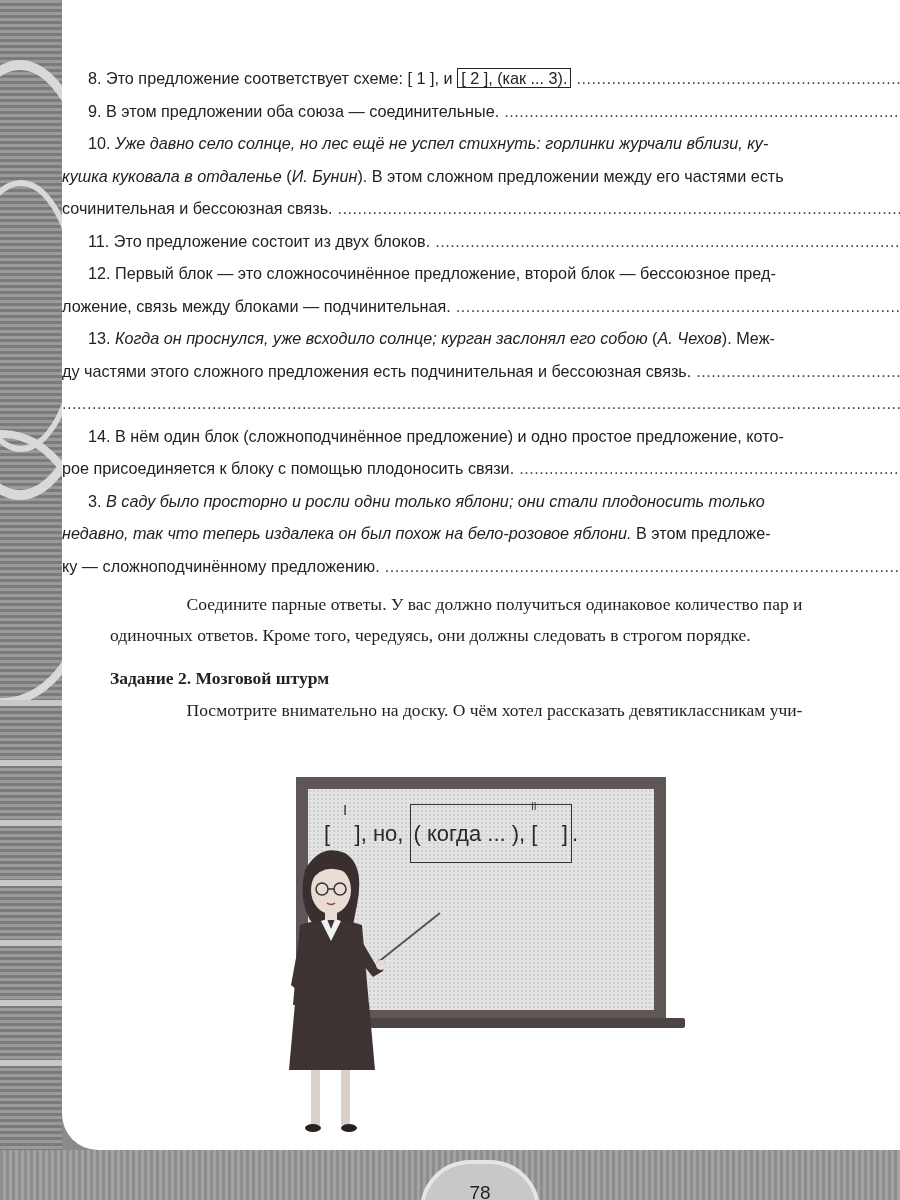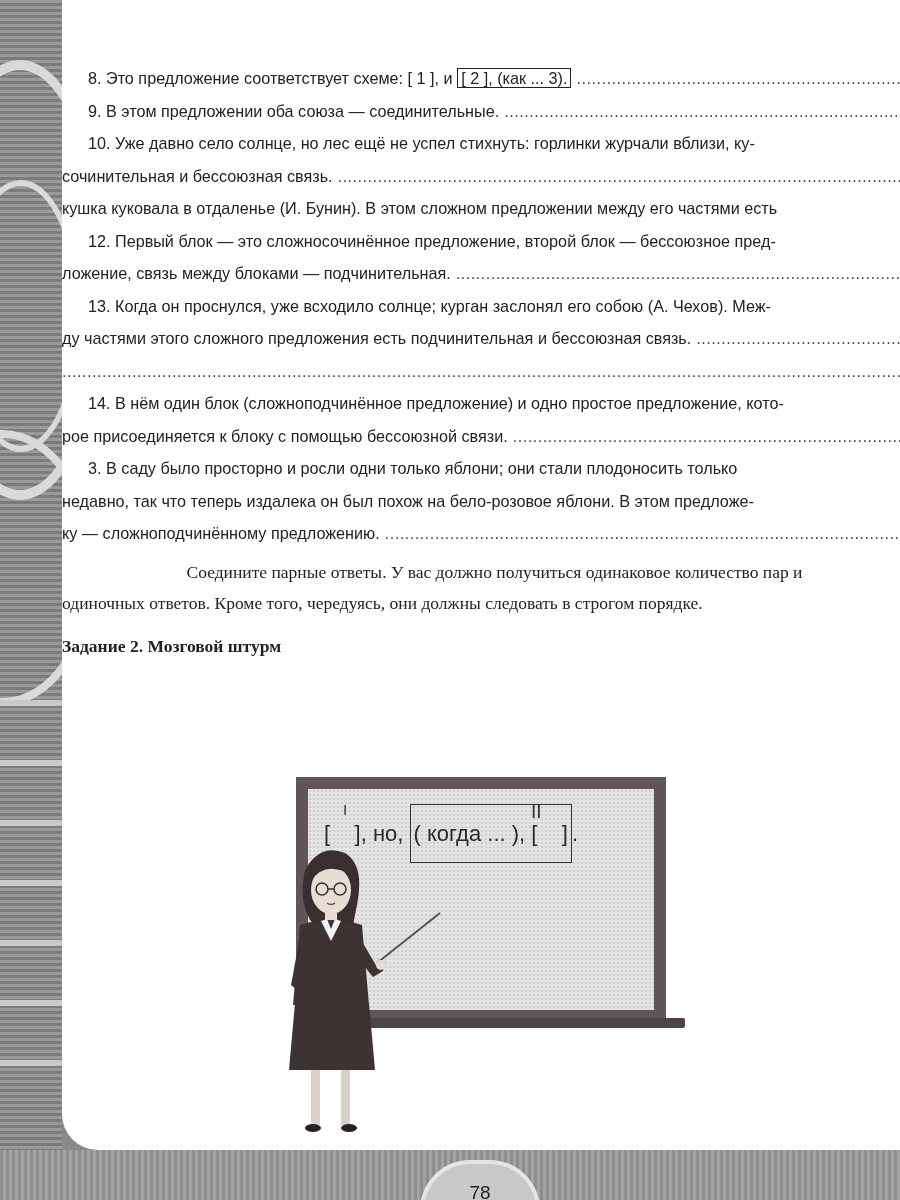--- a/index.html
+++ b/index.html
@@ -40,49 +40,49 @@
       position: absolute; left: 62px; top: 0; width: 838px; height: 1150px;
       background: #ffffff;
       border-bottom-left-radius: 36px;
     }
     .content { position: absolute; left: 0; top: 62px; width: 838px; }
     .line {
       height: 32.5px; line-height: 32.5px; font-size: 16.2px; color: #222;
       white-space: nowrap; overflow: hidden; position: relative;
     }
     .line.indent { padding-left: 26px; }
-    .line .it { }
+    .line .it { font-style: italic; }
     .dots::after {
       content: " ................................................................................................................................................................................................................................";
       color: #444;
       letter-spacing: 0.5px;
     }
     .boxed { border: 1.5px solid #222; padding: 0 3px; margin-top: 34px; }
     .serif {
       font-family: "Liberation Serif", serif; font-size: 17.5px; color: #222;
-      line-height: 25px; white-space: nowrap; overflow: hidden;
+      line-height: 25px; white-space: nowrap; overflow: hidden; padding-left: 48px;
     }
     .serif.indent { padding-left: 27px; text-align: center; }
     .task-heading { font-weight: bold; }
     
     .board {
       position: absolute; left: 296px; top: 777px; width: 370px; height: 245px;
       background: #5f5656; box-sizing: border-box; padding: 12px;
     }
     .board-inner {
       width: 100%; height: 100%; background: #e3e3e3;
       background-image: radial-gradient(#cfcfcf 1px, transparent 1px);
       background-size: 4px 4px; position: relative;
     }
     .board-shelf {
       position: absolute; left: 340px; top: 1018px; width: 345px; height: 10px;
       background: #4d4545; border-radius: 2px;
     }
     .roman-1 { position: absolute; left: 35px; top: 12px; font-size: 15px; color: #333; }
-    .roman-2 { position: absolute; left: 223px; top: 12px; font-size: 19px; color: #333; }
+    .roman-2 { position: absolute; left: 223px; top: 12px; font-size: 10px; color: #333; }
     .scheme {
       position: absolute; left: 16px; top: 32px; font-size: 22px; color: #2a2a2a;
       white-space: nowrap;
     }
     .scheme .sbox { border: 1.5px solid #333; padding: 16px 3px; }
     
     .teacher { position: absolute; left: 265px; top: 845px; width: 200px; height: 290px; }
   </style>
 </head>
 <body>
@@ -110,49 +110,53 @@
 
     <div id="statements">
         <div>
           <div class="line indent dots"><span>8. Это предложение соответствует схеме: [ 1 ], и </span><span class="boxed">[ 2 ], (как ... 3).</span></div>
         </div>
         <div>
           <div class="line indent dots"><span>9. В этом предложении оба союза — соединительные.</span></div>
         </div>
         <div>
           <div class="line indent"><span>10. </span><span class="it">Уже давно село солнце, но лес ещё не успел стихнуть: горлинки журчали вблизи, ку-</span></div>
+          <div class="line"><span class="it">кушка куковала в отдаленье</span><span> (</span><span class="it">И. Бунин</span><span>). В этом сложном предложении между его частями есть</span></div>
           <div class="line dots"><span>сочинительная и бессоюзная связь.</span></div>
-          <div class="line"><span class="it">кушка куковала в отдаленье</span><span> (</span><span class="it">И. Бунин</span><span>). В этом сложном предложении между его частями есть</span></div>
+        </div>
+        <div>
+          <div class="line indent dots"><span>11. Это предложение состоит из двух блоков.</span></div>
         </div>
         <div>
           <div class="line indent"><span>12. Первый блок — это сложносочинённое предложение, второй блок — бессоюзное пред-</span></div>
           <div class="line dots"><span>ложение, связь между блоками — подчинительная.</span></div>
         </div>
         <div>
           <div class="line indent"><span>13. </span><span class="it">Когда он проснулся, уже всходило солнце; курган заслонял его собою</span><span> (</span><span class="it">А. Чехов</span><span>). Меж-</span></div>
           <div class="line dots"><span>ду частями этого сложного предложения есть подчинительная и бессоюзная связь.</span></div>
           <div class="line dots"><span></span></div>
         </div>
         <div>
           <div class="line indent"><span>14. В нём один блок (сложноподчинённое предложение) и одно простое предложение, кото-</span></div>
-          <div class="line dots"><span>рое присоединяется к блоку с помощью бессоюзной связи.</span></div>
+          <div class="line dots"><span>рое присоединяется к блоку с помощью плодоносить связи.</span></div>
         </div>
         <div>
           <div class="line indent"><span>3. </span><span class="it">В саду было просторно и росли одни только яблони; они стали плодоносить только</span></div>
           <div class="line"><span class="it">недавно, так что теперь издалека он был похож на бело-розовое яблони.</span><span> В этом предложе-</span></div>
           <div class="line dots"><span>ку — сложноподчинённому предложению.</span></div>
         </div>
       </div>
 
     <div style="height:10px"></div>
     <div class="serif indent">Соедините парные ответы. У вас должно получиться одинаковое количество пар и</div>
     <div class="serif" style="margin-top:6px">одиночных ответов. Кроме того, чередуясь, они должны следовать в строгом порядке.</div>
 
     <div style="height:18px"></div>
     <div class="serif task-heading">Задание 2. Мозговой штурм</div>
+    <div class="serif indent" style="margin-top:7px">Посмотрите внимательно на доску. О чём хотел рассказать девятиклассникам учи-</div>
   </div>
 </div>
 
 <div class="board">
   <div class="board-inner">
     <span class="roman-1">I</span>
     <span class="roman-2">II</span>
     <div class="scheme">
       <span style="white-space:pre">[    ], но, </span><span class="sbox" style="white-space:pre">( когда ... ), [    ]</span><span>.</span>
     </div>

